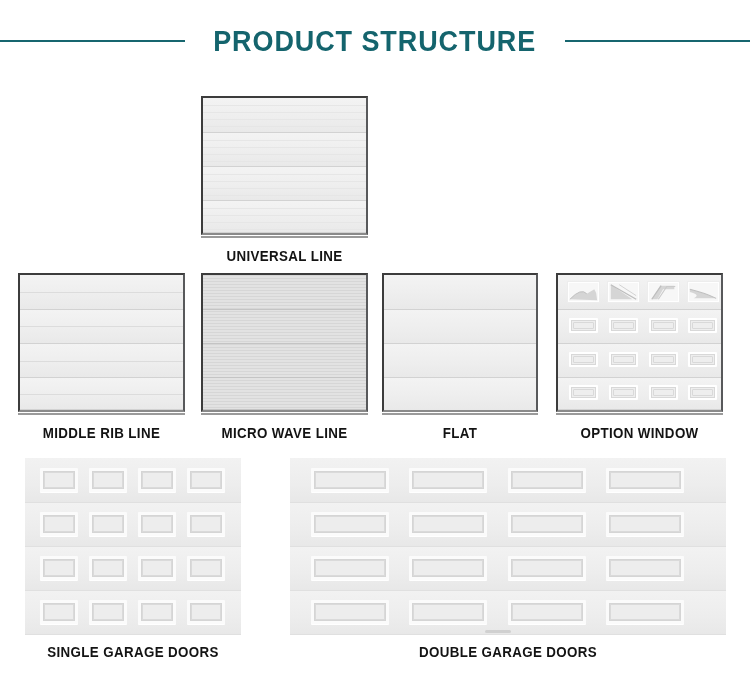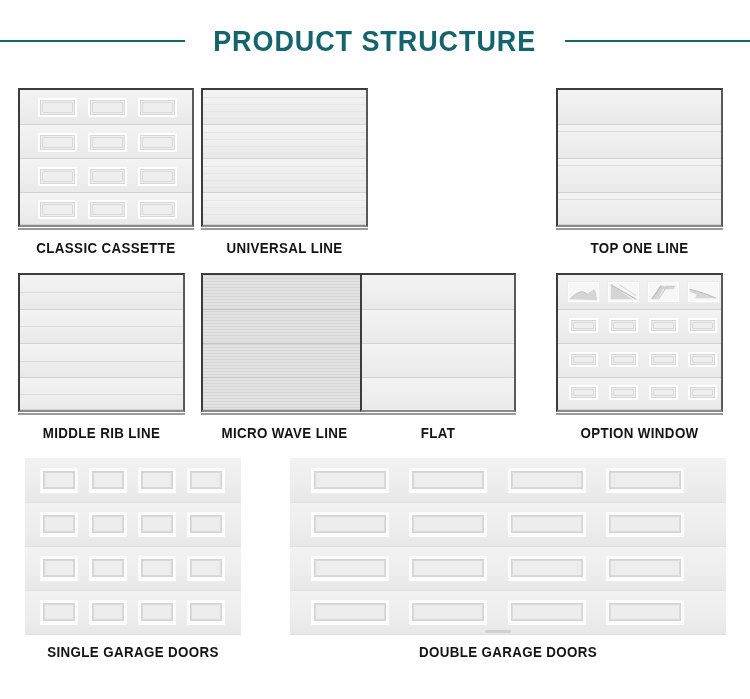--- a/index.html
+++ b/index.html
@@ -144,48 +144,22 @@
 <body>
 
 <div class="page">
 
   <div class="title-bar">
     <div class="title-rule left"></div>
     <div class="title-text">PRODUCT STRUCTURE</div>
     <div class="title-rule right"></div>
   </div>
 
-  <div class="card" style="left:18px;top:88px;">
-    <div class="door" style="width:176px;height:139px;">
-      <div class="sect" style="top:0px;height:35px;"></div>
-      <div class="sect" style="top:35px;height:34px;"></div>
-      <div class="sect" style="top:69px;height:34px;"></div>
-      <div class="sect" style="top:103px;height:32px;"></div>
-
-      <div class="panel" style="left:18px;top:8px;width:39px;height:19px;"></div>
-      <div class="panel" style="left:68px;top:8px;width:39px;height:19px;"></div>
-      <div class="panel" style="left:118px;top:8px;width:39px;height:19px;"></div>
-
-      <div class="panel" style="left:18px;top:43px;width:39px;height:19px;"></div>
-      <div class="panel" style="left:68px;top:43px;width:39px;height:19px;"></div>
-      <div class="panel" style="left:118px;top:43px;width:39px;height:19px;"></div>
-
-      <div class="panel" style="left:18px;top:77px;width:39px;height:19px;"></div>
-      <div class="panel" style="left:68px;top:77px;width:39px;height:19px;"></div>
-      <div class="panel" style="left:118px;top:77px;width:39px;height:19px;"></div>
-
-      <div class="panel" style="left:18px;top:110px;width:39px;height:19px;"></div>
-      <div class="panel" style="left:68px;top:110px;width:39px;height:19px;"></div>
-      <div class="panel" style="left:118px;top:110px;width:39px;height:19px;"></div>
-    </div>
-    <div class="door-base"></div>
-    <div class="caption" style="top:152px;">CLASSIC CASSETTE</div>
-  </div>
-
-  <div class="card" style="left:201px;top:88px;">
+
+  <div class="card" style="left:201px;top:96px;">
     <div class="door" style="width:167px;height:139px;">
       <div class="sect" style="top:0px;height:35px;"></div>
       <div class="sect" style="top:35px;height:34px;"></div>
       <div class="sect" style="top:69px;height:34px;"></div>
       <div class="sect" style="top:103px;height:32px;"></div>
 
       <div class="rib soft" style="top:7px;"></div>
       <div class="rib soft" style="top:14px;"></div>
       <div class="rib soft" style="top:21px;"></div>
       <div class="rib soft" style="top:28px;"></div>
@@ -200,34 +174,20 @@
       <div class="rib soft" style="top:110px;"></div>
       <div class="rib soft" style="top:117px;"></div>
       <div class="rib soft" style="top:124px;"></div>
       <div class="rib soft" style="top:131px;"></div>
     </div>
     <div class="door-base"></div>
     <div class="caption" style="top:152px;">UNIVERSAL LINE</div>
   </div>
 
 
-  <div class="card" style="left:556px;top:88px;">
-    <div class="door" style="width:167px;height:139px;">
-      <div class="sect" style="top:0px;height:35px;"></div>
-      <div class="sect" style="top:35px;height:34px;"></div>
-      <div class="sect" style="top:69px;height:34px;"></div>
-      <div class="sect" style="top:103px;height:32px;"></div>
-
-      <div class="rib" style="top:41px;"></div>
-      <div class="rib" style="top:75px;"></div>
-      <div class="rib" style="top:109px;"></div>
-    </div>
-    <div class="door-base"></div>
-    <div class="caption" style="top:152px;">TOP ONE LINE</div>
-  </div>
 
   <div class="card" style="left:18px;top:273px;">
     <div class="door" style="width:167px;height:139px;">
       <div class="sect" style="top:0px;height:35px;"></div>
       <div class="sect" style="top:35px;height:34px;"></div>
       <div class="sect" style="top:69px;height:34px;"></div>
       <div class="sect" style="top:103px;height:32px;"></div>
 
       <div class="rib" style="top:17px;"></div>
       <div class="rib" style="top:51px;"></div>
@@ -243,21 +203,21 @@
       <div class="microwave"></div>
       <div class="mw-sect" style="top:0px;height:35px;"></div>
       <div class="mw-sect" style="top:35px;height:34px;"></div>
       <div class="mw-sect" style="top:69px;height:34px;"></div>
       <div class="mw-sect" style="top:103px;height:32px;"></div>
     </div>
     <div class="door-base"></div>
     <div class="caption" style="top:152px;">MICRO WAVE LINE</div>
   </div>
 
-  <div class="card" style="left:360px;top:273px;">
+  <div class="card" style="left:382px;top:273px;">
     <div class="door" style="width:156px;height:139px;">
       <div class="sect" style="top:0px;height:35px;"></div>
       <div class="sect" style="top:35px;height:34px;"></div>
       <div class="sect" style="top:69px;height:34px;"></div>
       <div class="sect" style="top:103px;height:32px;"></div>
     </div>
     <div class="door-base"></div>
     <div class="caption" style="top:152px;">FLAT</div>
   </div>
 

